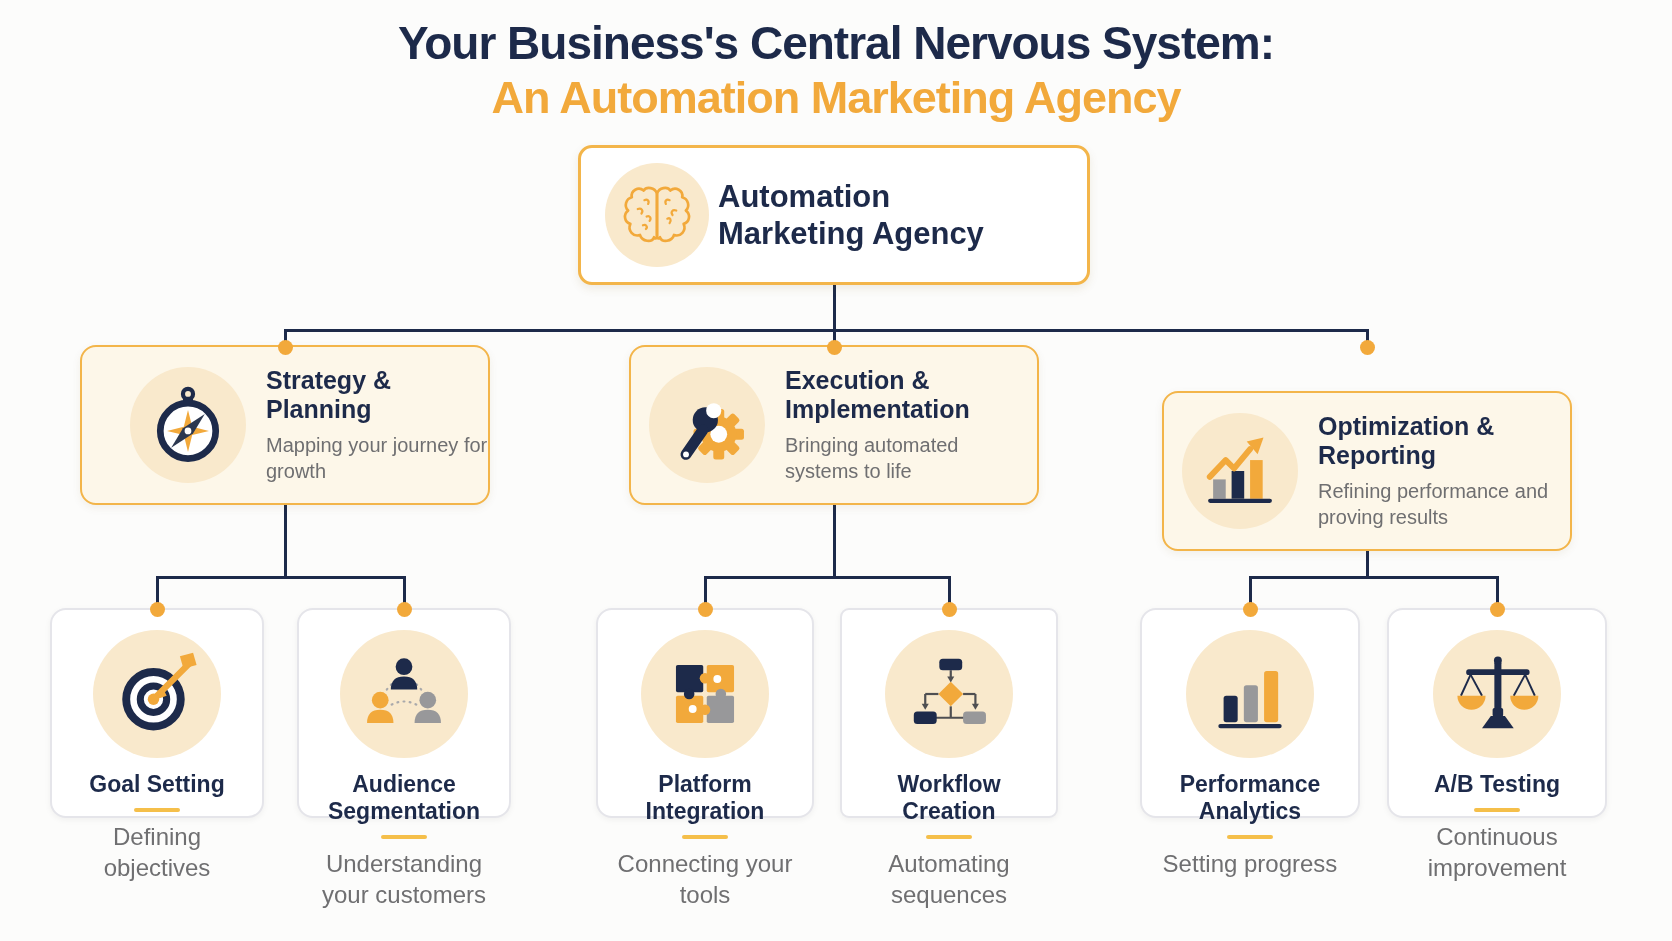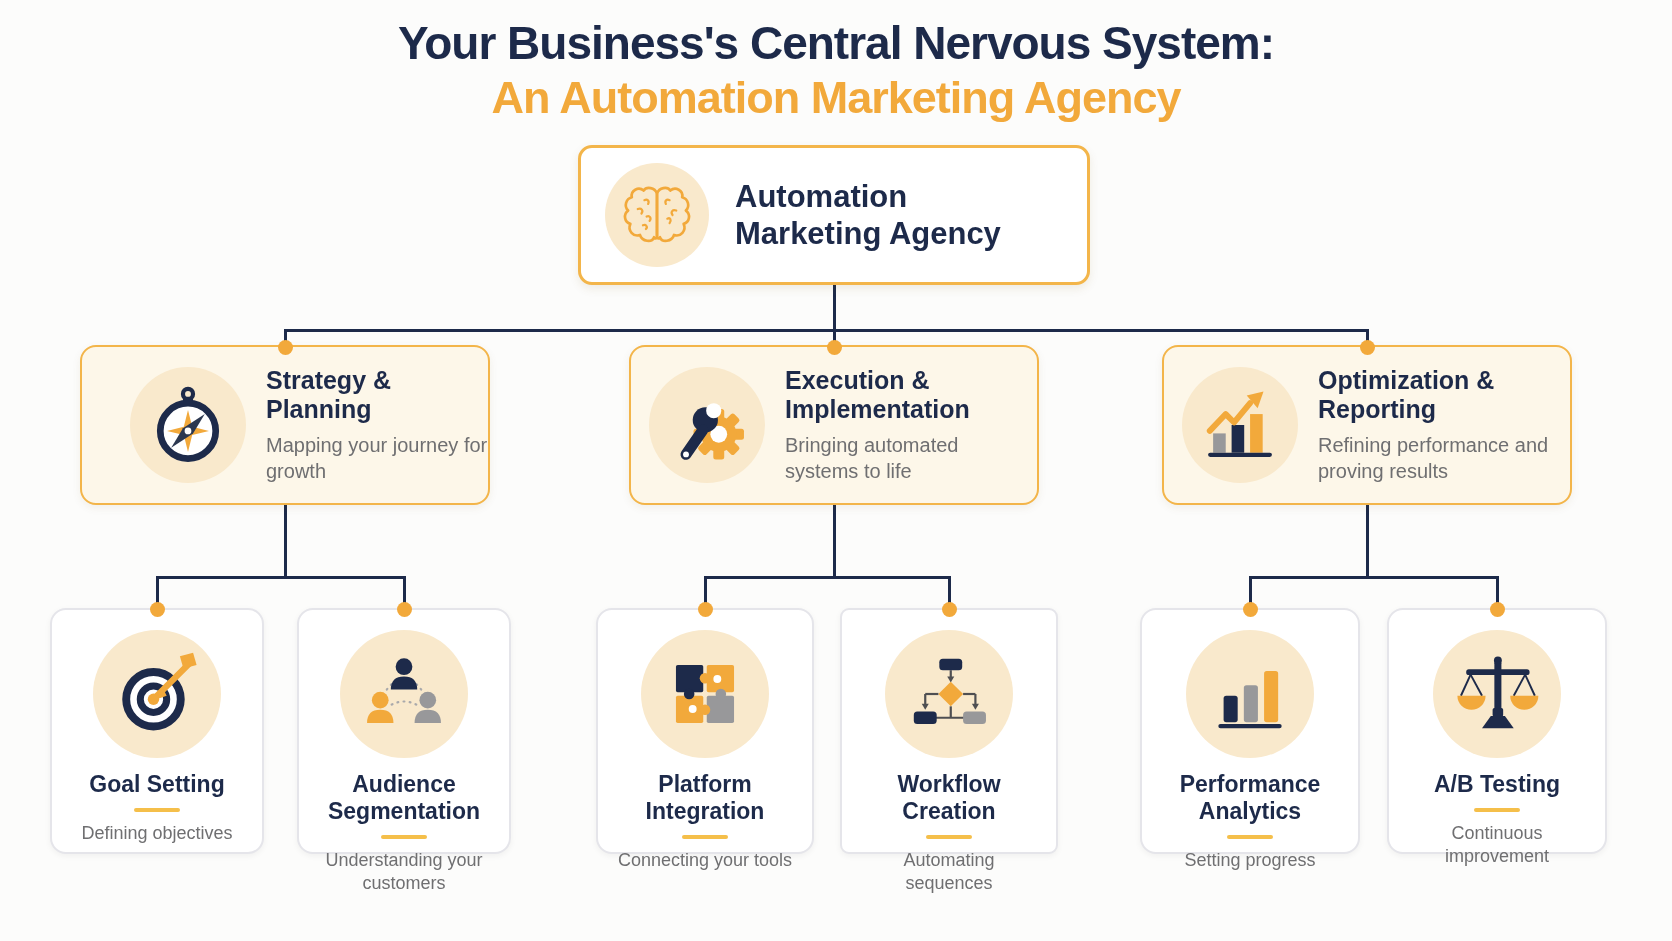--- a/index.html
+++ b/index.html
@@ -9,47 +9,47 @@
          font-size:46px;font-weight:bold;letter-spacing:-1px;color:var(--navy,#1d2a4a);}
   .subtitle{position:absolute;top:72px;left:0;width:1672px;text-align:center;margin:0;
          font-size:45px;font-weight:bold;letter-spacing:-1px;color:var(--orange,#f2a93b);}
 
   .line{position:absolute;background:var(--navy,#1d2a4a);}
   .dot{position:absolute;width:15px;height:15px;border-radius:50%;background:var(--orange,#f2a93b);z-index:6;}
 
   .node{position:absolute;box-sizing:border-box;display:flex;align-items:center;}
   .root{left:578px;top:145px;width:512px;height:140px;background:#fff;
         border:3px solid var(--amber-border,#f0ab3c);border-radius:14px;z-index:4;
-        box-shadow:0 4px 10px rgba(120,90,20,.10);padding-left:24px;gap:26px;}
+        box-shadow:0 4px 10px rgba(120,90,20,.10);padding-left:24px;gap:9px;}
   .root-title{font-size:31px;font-weight:bold;color:var(--navy,#1d2a4a);line-height:1.2;width:310px;}
 
   .branch{top:345px;width:410px;height:160px;background:var(--cream-panel,#fdf7e9);
         border:2px solid var(--amber-border,#f4bb4e);border-radius:16px;z-index:4;
         box-shadow:0 3px 8px rgba(120,90,20,.08);padding-left:18px;gap:20px;}
-  .b1{left:80px;padding-left:48px;} .b2{left:629px;} .b3{left:1162px;}
+  .b1{left:80px;padding-left:48px;} .b2{left:629px;} .b3{left:1162px;margin-top:46px;}
   .branch-text{width:246px;}
   .branch-title{font-size:25px;font-weight:bold;color:var(--navy,#1d2a4a);line-height:1.15;}
   .branch-sub{font-size:20px;color:var(--text-gray,#6f6f71);line-height:1.3;margin-top:9px;max-width:232px;}
 
   .circle{border-radius:50%;background:var(--peach-circle,#f9e9cc);display:flex;
           align-items:center;justify-content:center;flex:0 0 auto;}
   .c-root{width:104px;height:104px;} .c-root svg{width:74px;height:74px;}
   .c-branch{width:116px;height:116px;} .c-branch svg{width:84px;height:84px;}
   .c-leaf{width:128px;height:128px;margin:20px auto 0;} .c-leaf svg{width:88px;height:88px;}
 
-  .leaf{position:absolute;top:608px;height:246px;background:#fff;box-sizing:border-box;
+  .leaf{position:absolute;top:608px;height:210px;background:#fff;box-sizing:border-box;
         border:2px solid var(--card-border,#e5e5ea);border-radius:16px;z-index:4;
         box-shadow:0 2px 6px rgba(0,0,0,.05);text-align:center;}
   .l1{left:50px;width:214px;} .l2{left:297px;width:214px;}
   .l3{left:596px;width:218px;} .l4{left:840px;width:218px;border-radius:9px;}
   .l5{left:1140px;width:220px;} .l6{left:1387px;width:220px;}
   .leaf-title{font-size:23px;font-weight:bold;color:var(--navy,#1d2a4a);line-height:1.18;
         margin:13px auto 0;max-width:196px;}
   .divider{width:46px;height:4px;border-radius:2px;background:#f5bf4a;margin:10px auto;}
-  .leaf-desc{font-size:18px;color:var(--text-gray,#6f6f71);line-height:1.28;margin:0 auto;max-width:175px;}
+  .leaf-desc{font-size:24px;color:var(--text-gray,#6f6f71);line-height:1.28;margin:0 auto;max-width:175px;}
 </style>
 </head>
 <body>
 
 <div class="stage">
 
   <h1 class="title">Your Business's Central Nervous System:</h1>
   <h2 class="subtitle">An Automation Marketing Agency</h2>
 
   <div>

